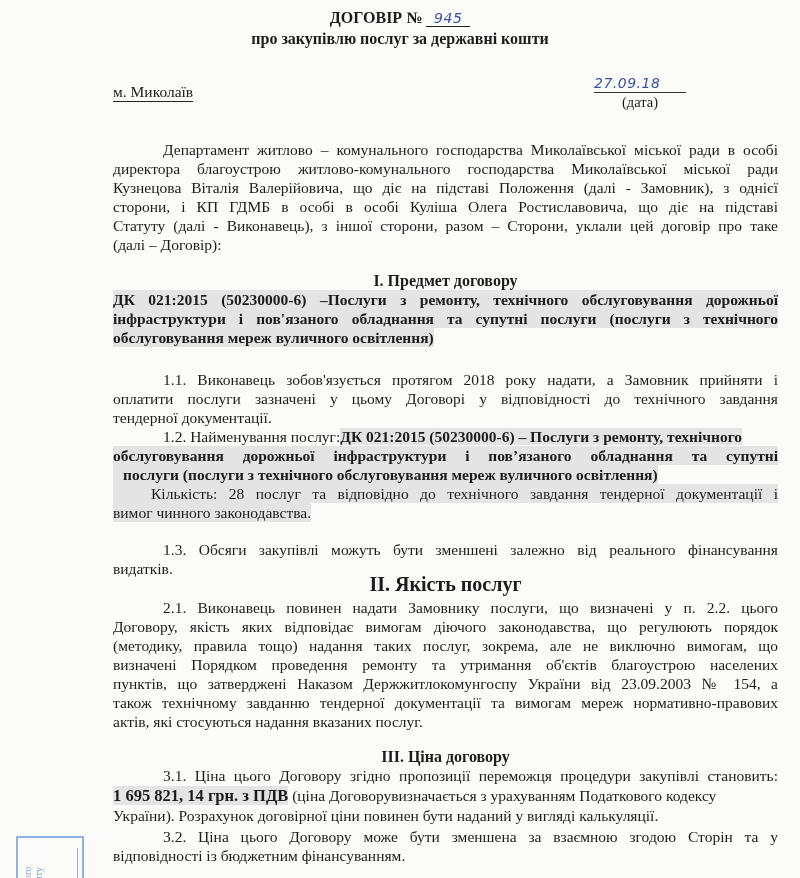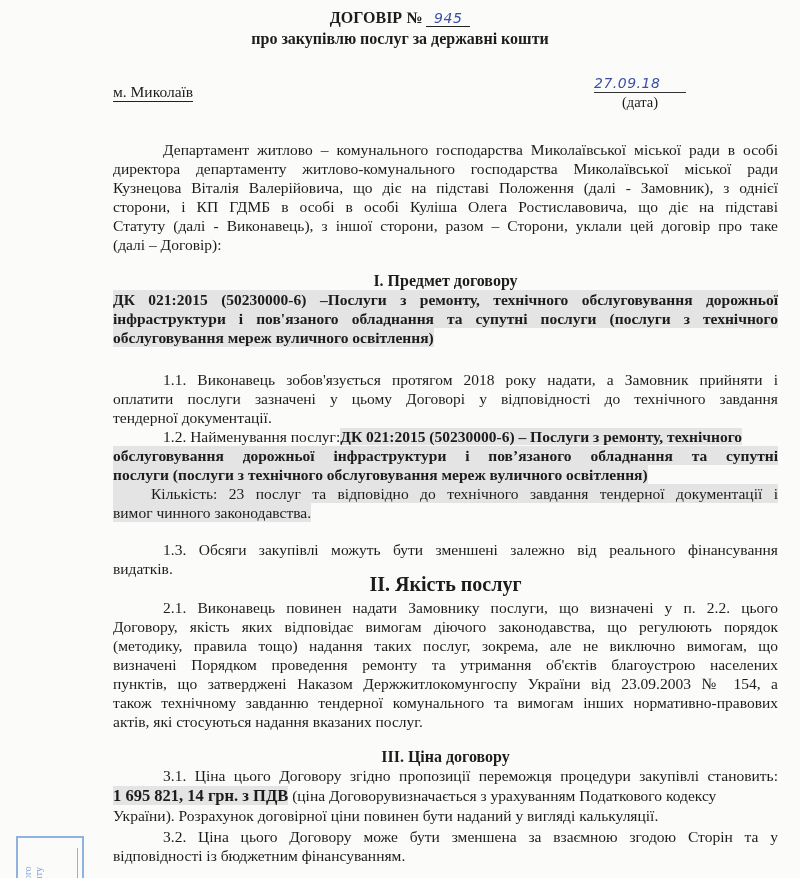--- a/index.html
+++ b/index.html
@@ -42,53 +42,53 @@
   </div>
   <div class="abs title" style="top:30px;">про закупівлю послуг за державні кошти</div>
 
   <div class="abs ul" style="left:113px; top:83px; font-size:15.5px;">м. Миколаїв</div>
   <div class="abs" style="left:594px; top:74px; width:92px; border-bottom:1px solid #333;">
     <span class="hand">27.09.18</span>
   </div>
   <div class="abs" style="left:594px; top:94px; width:92px; text-align:center; font-size:14.5px;">(дата)</div>
 
   <div class="line just" style="top:140px; padding-left:50px; width:615px;">Департамент житлово – комунального господарства Миколаївської міської ради в особі</div>
-  <div class="line just" style="top:159px;">директора департаменту житлово-комунального господарства Миколаївської міської ради</div>
+  <div class="line just" style="top:159px;">директора благоустрою житлово-комунального господарства Миколаївської міської ради</div>
   <div class="line just" style="top:178px;">Кузнецова Віталія Валерійовича, що діє на підставі Положення (далі - Замовник), з однієї</div>
   <div class="line just" style="top:197px;">сторони, і КП ГДМБ в особі  в особі Куліша Олега Ростиславовича, що діє на підставі</div>
   <div class="line just" style="top:216px;">Статуту (далі - Виконавець), з іншої сторони, разом – Сторони, уклали цей договір про таке</div>
   <div class="line" style="top:235px;">(далі – Договір):</div>
 
   <div class="line b center" style="top:271px; font-size:16px;">І. Предмет  договору</div>
   <div class="line b just hl" style="top:290px;">ДК 021:2015 (50230000-6) –Послуги з ремонту, технічного обслуговування дорожньої</div>
   <div class="line b just hl" style="top:309px;">інфраструктури і пов'язаного обладнання та супутні послуги (послуги з технічного</div>
   <div class="line b hl" style="top:328px; width:auto;">обслуговування мереж вуличного освітлення)</div>
 
   <div class="line just" style="top:370px; padding-left:50px; width:615px;">1.1. Виконавець зобов'язується протягом 2018 року надати, а Замовник прийняти і</div>
   <div class="line just" style="top:389px;">оплатити послуги зазначені у цьому Договорі у відповідності до технічного завдання</div>
   <div class="line" style="top:408px;">тендерної документації.</div>
 
   <div class="line" style="top:427px; padding-left:50px; width:615px;">
     <span>1.2. Найменування послуг:</span><span class="b hl">ДК 021:2015 (50230000-6) – Послуги з ремонту, технічного</span>
   </div>
   <div class="line b just hl" style="top:446px;">обслуговування дорожньої інфраструктури і пов’язаного обладнання та супутні</div>
-  <div class="line b hl" style="top:465px; width:auto;">послуги (послуги з технічного обслуговування мереж вуличного освітлення)</div>
-  <div class="line just hl" style="top:484px; padding-left:38px; width:627px;">Кількість: 23 послуг та відповідно до технічного завдання тендерної  документації і</div>
+  <div class="line b hl" style="top:465px; width:auto;padding-left:10px;">послуги (послуги з технічного обслуговування мереж вуличного освітлення)</div>
+  <div class="line just hl" style="top:484px; padding-left:38px; width:627px;">Кількість: 28 послуг та відповідно до технічного завдання тендерної  документації і</div>
   <div class="line hl" style="top:503px; width:auto;">вимог чинного законодавства.</div>
 
   <div class="line just" style="top:540px; padding-left:50px; width:615px;">1.3. Обсяги закупівлі можуть бути зменшені залежно від реального фінансування</div>
   <div class="line" style="top:559px;">видатків.</div>
 
   <div class="line b center" style="top:575px; font-size:20px;">ІІ. Якість послуг</div>
   <div class="line just" style="top:598px; padding-left:50px; width:615px;">2.1. Виконавець повинен надати Замовнику послуги, що визначені у п. 2.2. цього</div>
   <div class="line just" style="top:617px;">Договору, якість яких відповідає вимогам діючого законодавства, що регулюють порядок</div>
   <div class="line just" style="top:636px;">(методику, правила тощо) надання таких послуг, зокрема, але не виключно вимогам, що</div>
   <div class="line just" style="top:655px;">визначені Порядком проведення ремонту та утримання об'єктів благоустрою населених</div>
   <div class="line just" style="top:674px;">пунктів, що затверджені Наказом Держжитлокомунгоспу України від 23.09.2003 № 154, а</div>
-  <div class="line just" style="top:693px;">також технічному завданню тендерної комунального та вимогам інших нормативно-правових</div>
+  <div class="line just" style="top:693px;">також технічному завданню тендерної документації та вимогам мереж нормативно-правових</div>
   <div class="line" style="top:712px;">актів, які стосуються надання вказаних послуг.</div>
 
   <div class="line b center" style="top:747px; font-size:16px;text-align:center;">ІІІ. Ціна договору</div>
   <div class="line just" style="top:766px; padding-left:50px; width:615px;">3.1. Ціна цього Договору згідно пропозиції переможця процедури закупівлі становить:</div>
   <div class="line" style="top:786px; font-size:16.5px;">
     <span class="b hl">1 695 821, 14 грн. з ПДВ</span><span style="font-size:15.5px;"> (ціна Договорувизначається з урахуванням Податкового кодексу</span>
   </div>
   <div class="line" style="top:806px;">України). Розрахунок договірної ціни повинен бути наданий у вигляді калькуляції.</div>
   <div class="line just" style="top:827px; padding-left:50px; width:615px;">3.2. Ціна цього Договору може бути зменшена за взаємною згодою Сторін та у</div>
   <div class="line" style="top:846px;">відповідності із бюджетним фінансуванням.</div>

